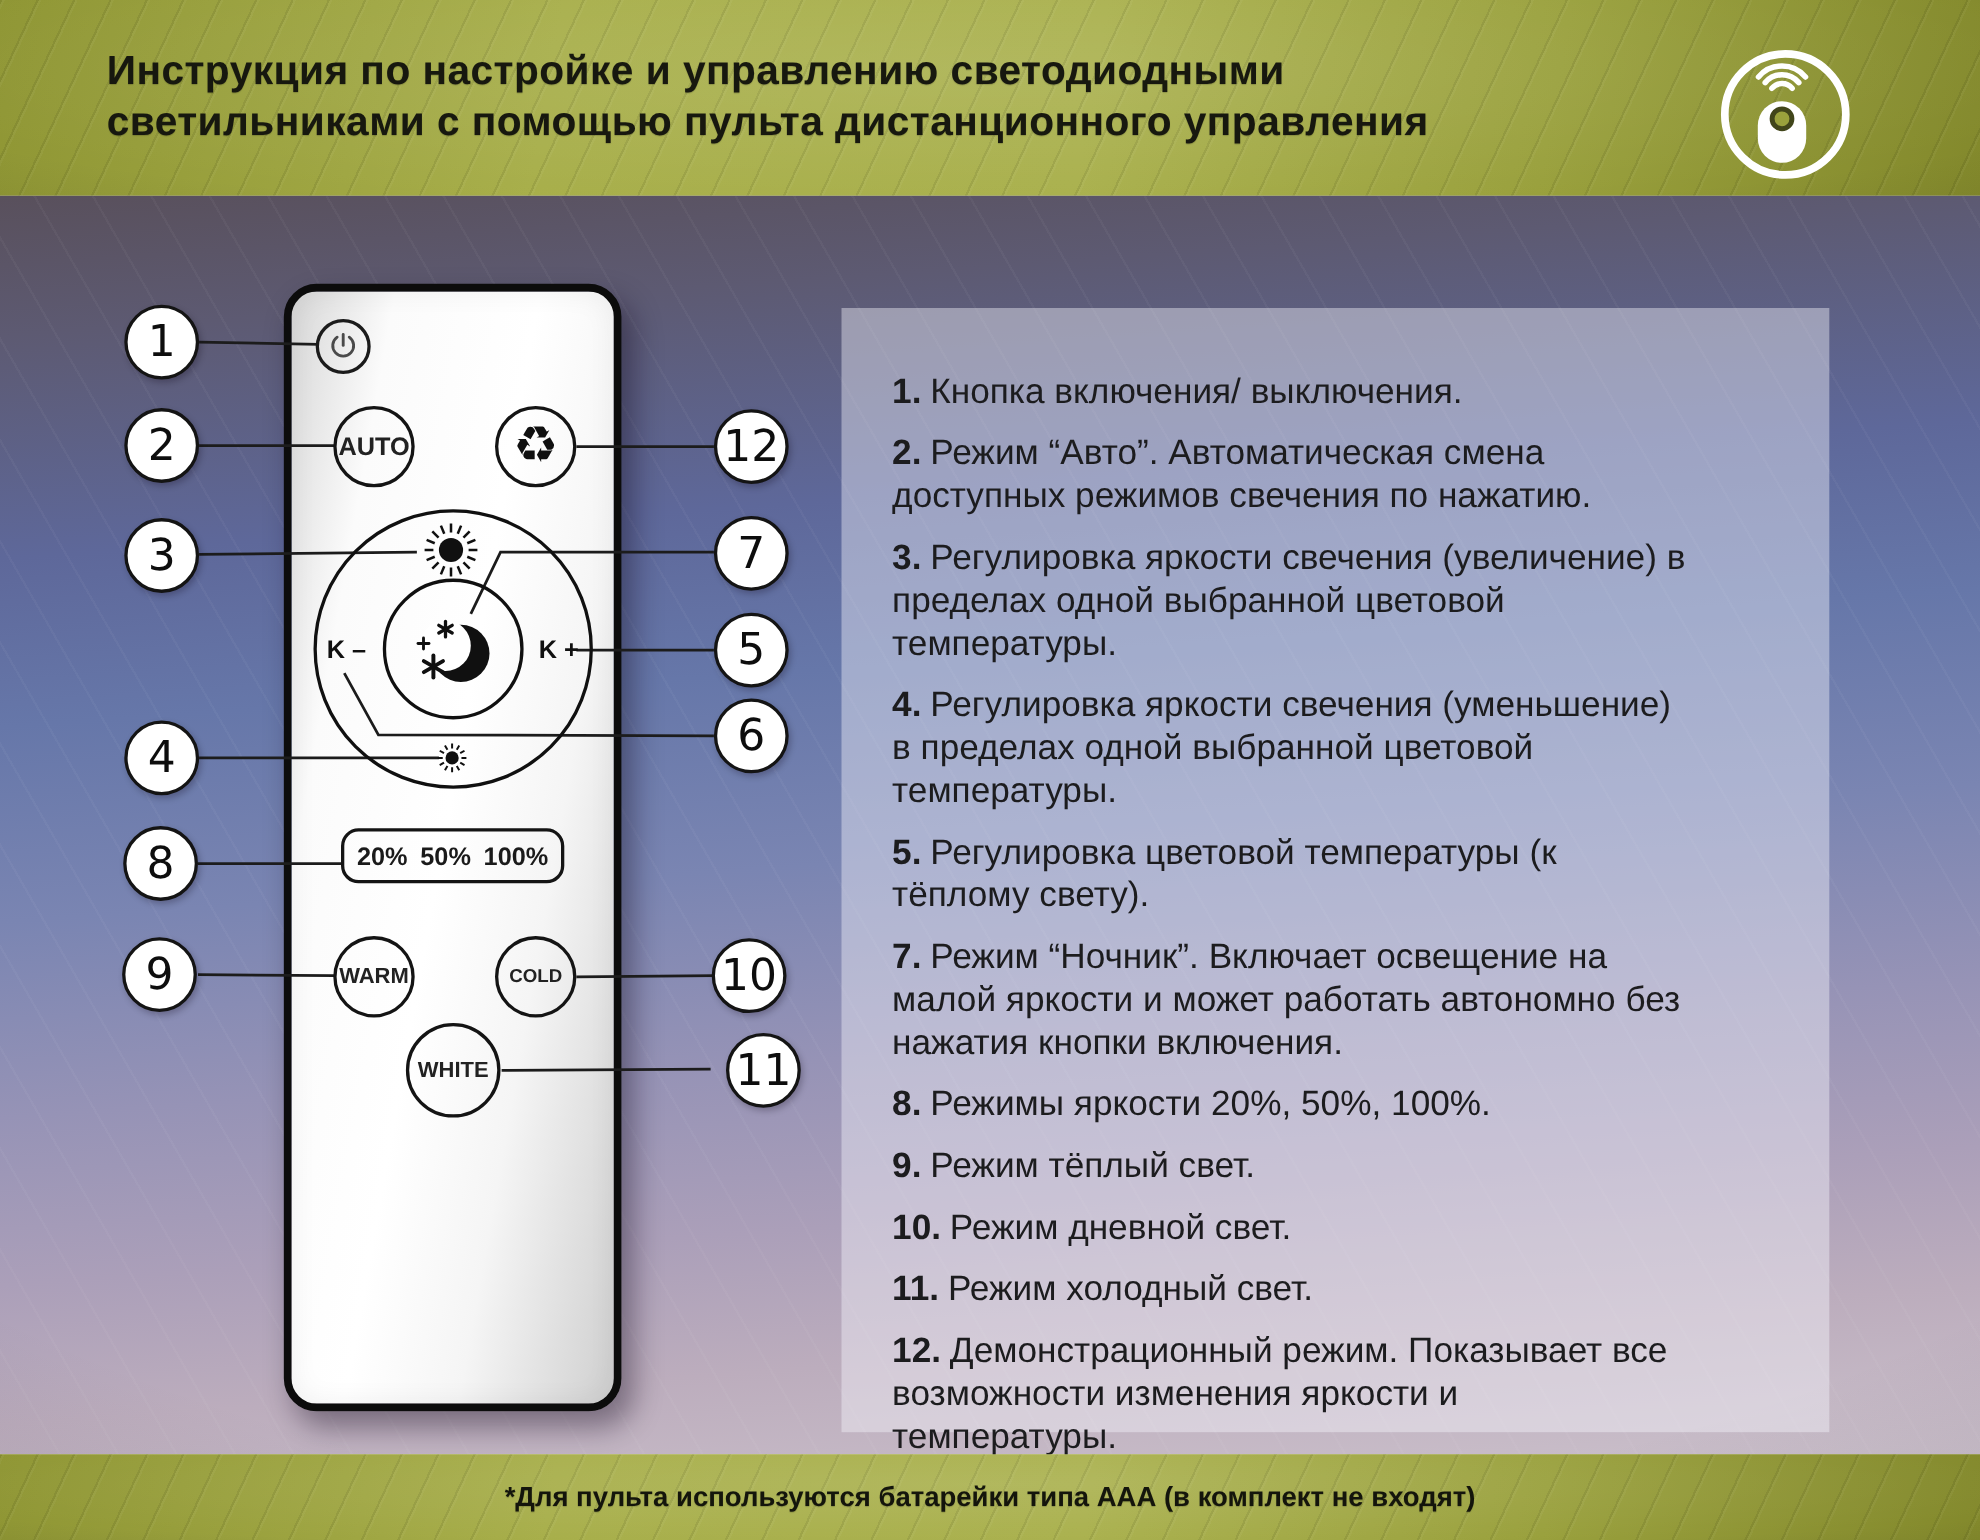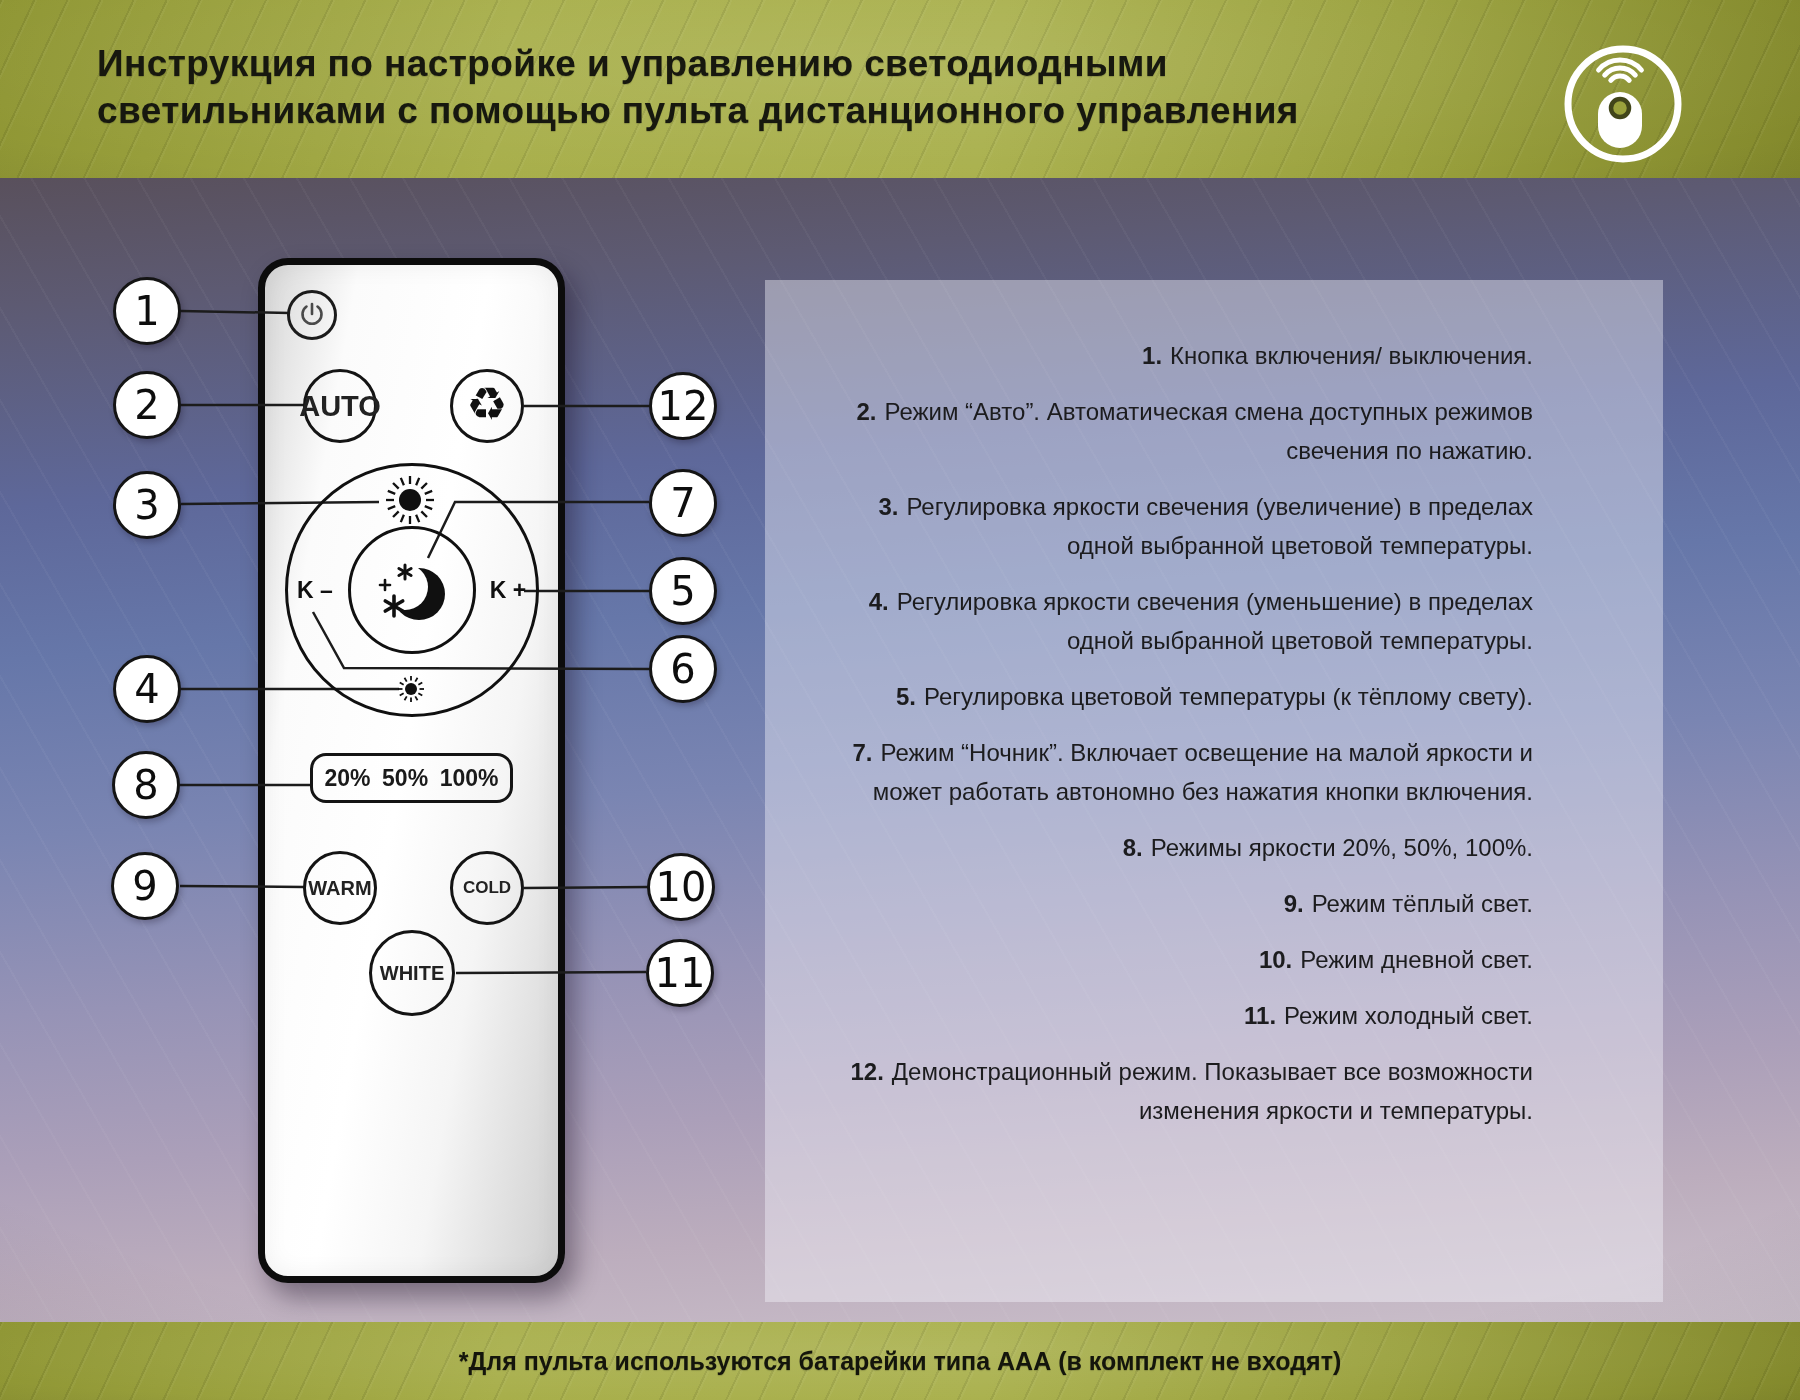--- a/index.html
+++ b/index.html
@@ -33,34 +33,34 @@
   #main::before{content:"";position:absolute;inset:0;
         background:repeating-linear-gradient(60deg,rgba(255,255,255,0.035) 0 2px,transparent 2px 46px);}
   #main::after{content:"";position:absolute;inset:0;
         background:radial-gradient(135% 115% at 50% 42%,transparent 55%,rgba(24,14,34,0.30) 100%);}
   .diagram{position:absolute;inset:0;z-index:2;}
 
   
   .panel{position:absolute;left:765px;top:102px;width:898px;height:1022px;
          background:rgba(246,246,253,0.42);box-sizing:border-box;
          padding:56px 40px 0 46px;}
-  .instr{max-width:722px;font-size:24px;line-height:39px;color:#1c1c1e;margin:0 0 17px 0;text-align:right;}
+  .instr{max-width:722px;font-size:32px;line-height:39px;color:#1c1c1e;margin:0 0 17px 0;}
   .instr b{font-weight:bold;margin-right:8px;}
 
   
   .remote{position:absolute;left:258px;top:80px;width:307px;height:1025px;box-sizing:border-box;
           border:7px solid #0c0c0c;border-radius:30px;
           background:linear-gradient(100deg,#d7d7d7 0%,#fbfbfb 20%,#ffffff 48%,#f5f5f5 70%,#cfcfcf 100%);
           box-shadow:10px 14px 26px rgba(18,8,28,0.40),inset 0 0 26px rgba(0,0,0,0.06);}
 
   .rbtn{position:absolute;box-sizing:border-box;border:3px solid #141414;border-radius:50%;
         display:flex;align-items:center;justify-content:center;background:transparent;
         color:#222;font-weight:bold;}
   .power{left:287px;top:112px;width:50px;height:50px;border-width:3.5px;border-color:#1b1b1b;}
-  .auto {left:303px;top:191px;width:74px;height:74px;font-size:29px;}
+  .auto {left:303px;top:191px;width:74px;height:74px;font-size:23px;}
   .recy {left:450px;top:191px;width:74px;height:74px;}
   .recy .glyph{font-family:"DejaVu Sans",sans-serif;font-size:46px;color:#101010;line-height:1;margin-top:-4px;}
   .warm {left:303px;top:673px;width:74px;height:74px;font-size:20px;}
   .cold {left:450px;top:673px;width:74px;height:74px;font-size:17px;}
   .white{left:369px;top:752px;width:86px;height:86px;font-size:20px;}
 
   .dial-outer{position:absolute;left:285px;top:285px;width:254px;height:254px;box-sizing:border-box;
               border:3px solid #101010;border-radius:50%;}
   .dial-inner{position:absolute;left:348px;top:348px;width:128px;height:128px;box-sizing:border-box;
               border:3px solid #101010;border-radius:50%;}
@@ -76,21 +76,21 @@
   .icon-abs{position:absolute;}
 
   
   .co{position:absolute;width:68px;height:68px;box-sizing:border-box;border:3px solid #141414;
       border-radius:50%;background:#fff;display:flex;align-items:center;justify-content:center;
       font-family:"DejaVu Sans",sans-serif;font-size:40px;color:#0d0d0d;
       box-shadow:2px 3px 6px rgba(10,5,20,0.25);}
   .c1 {left:113px;top:99px;}  .c2 {left:113px;top:193px;} .c3 {left:113px;top:293px;}
   .c4 {left:113px;top:477px;} .c8 {left:112px;top:573px;} .c9 {left:111px;top:674px;}
   .c12{left:649px;top:194px;} .c7 {left:649px;top:291px;} .c5 {left:649px;top:379px;}
-  .c6 {left:649px;top:457px;} .c10{left:647px;top:675px;} .c11{left:646px;top:761px;}
+  .c6 {left:649px;top:457px;} .c10{left:647px;top:675px;} .c11{left:660px;top:761px;}
 
   .leaders{position:absolute;inset:0;pointer-events:none;}
 </style>
 </head>
 <body>
 
 <div id="header" class="band">
   <div class="title-wrap">
     <div class="title-line">Инструкция по настройке и управлению светодиодными</div>
     <div class="title-line">светильниками с помощью пульта дистанционного управления</div>

